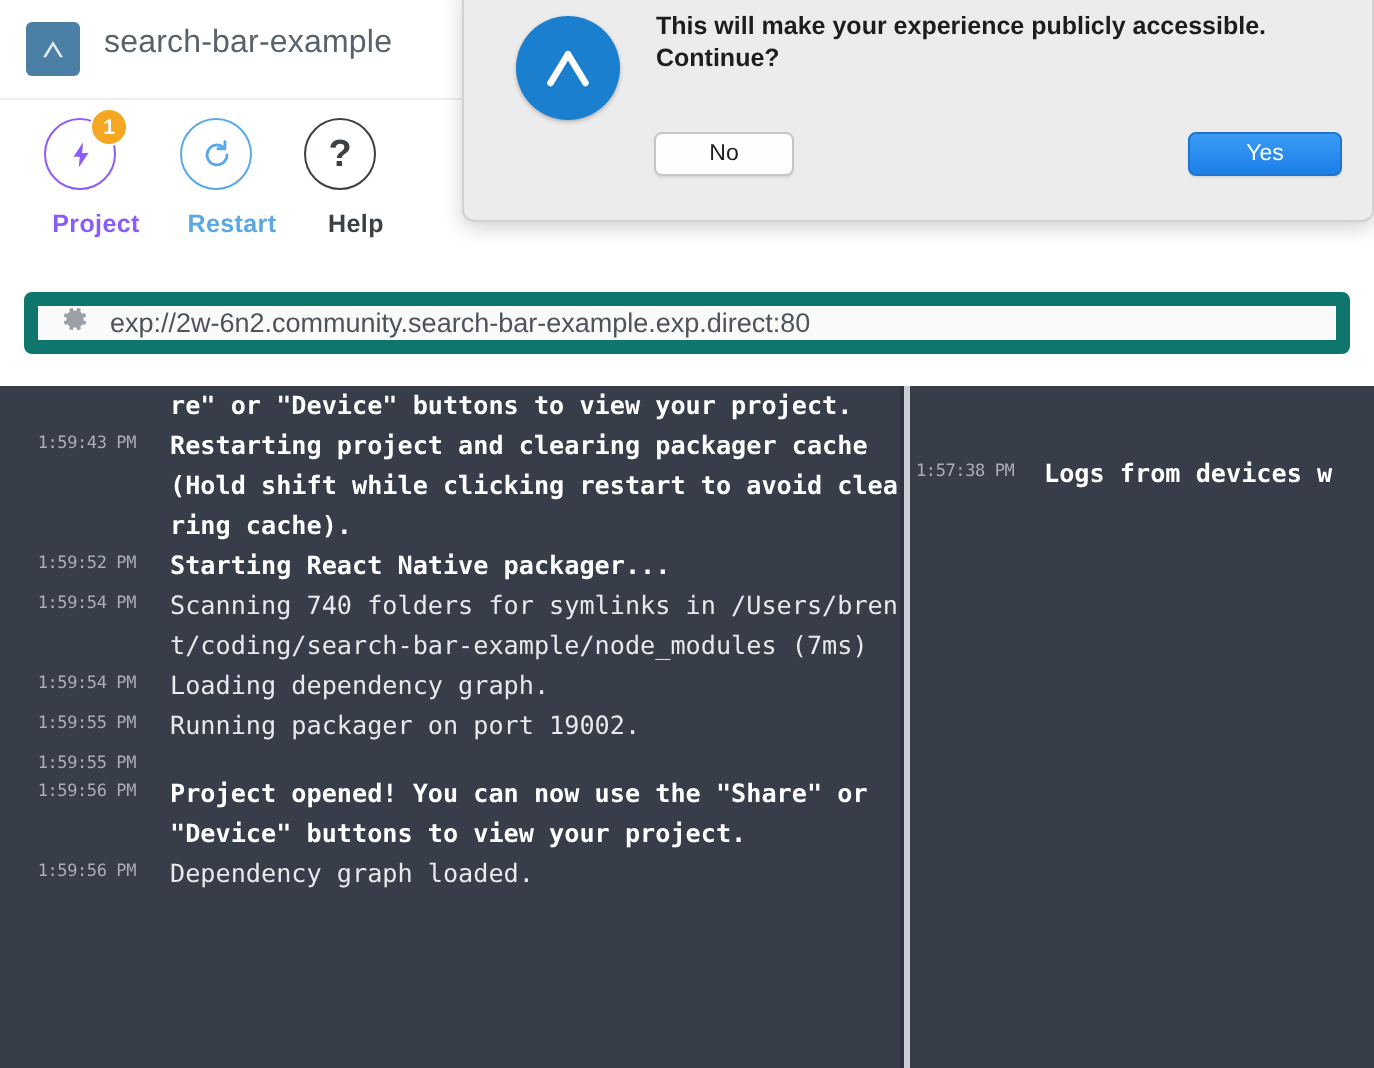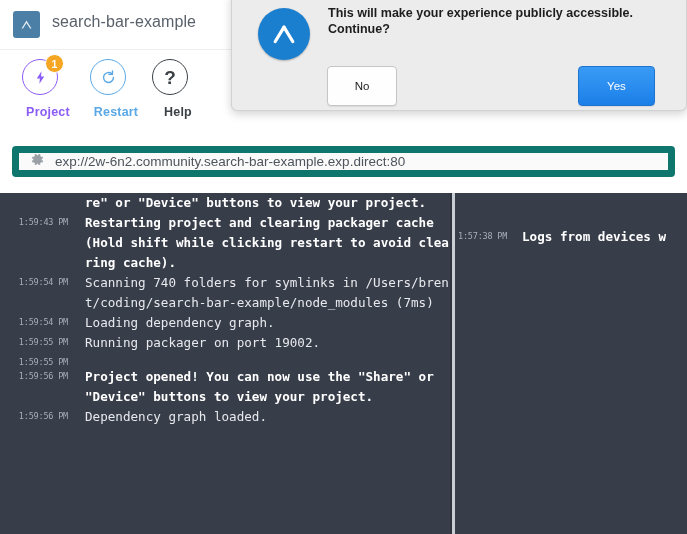--- a/index.html
+++ b/index.html
@@ -65,29 +65,29 @@
     width:52px;height:52px;border-radius:50%;background:#1b7fd0;
     display:flex;align-items:center;justify-content:center;
     box-shadow:0 1px 2px rgba(0,0,0,.25);
   }
   .dlg-text{
     position:absolute;left:96px;top:11px;width:345px;
     font-size:12.5px;font-weight:bold;color:#1d1d1d;line-height:16px;
   }
   .dlg-buttons{position:absolute;left:0;top:72px;width:456px;height:24px;}
   .btn{
-    position:absolute;height:40px;border-radius:4px;box-sizing:border-box;
+    position:absolute;height:22px;border-radius:4px;box-sizing:border-box;
     font-size:11.5px;display:flex;align-items:center;justify-content:center;
     border:1px solid #c6c6c6;background:#fefefe;color:#1d1d1d;
     box-shadow:0 1px 1px rgba(0,0,0,.08);
   }
   #btn-no{left:95px;width:70px;}
   #btn-yes-never{left:200px;width:150px;}
   #btn-yes{
-    left:346px;width:77px;color:#ffffff;border:1px solid #1f74d0;
+    left:362px;width:77px;color:#ffffff;border:1px solid #1f74d0;
     background:linear-gradient(#3a9bf5,#1b7fe8);
   }
 
   
   .logs{position:absolute;left:0;top:193px;width:687px;height:341px;background:#383d4a;}
   .panel{position:absolute;top:0;height:341px;overflow:hidden;}
   #panel-left{left:0;width:450px;}
   #panel-right{left:458px;width:229px;}
   .divider{position:absolute;left:452px;top:0;width:3px;height:341px;background:#c9cdd4;}
   .scrollgap{position:absolute;left:450px;top:0;width:2px;height:341px;background:#2f3440;}
@@ -190,20 +190,24 @@
     <div class="panel" id="panel-left">
         <div class="logrow">
           <div class="ts"></div>
           <div class="msg bold">re" or "Device" buttons to view your project.</div>
         </div>
         <div class="logrow">
           <div class="ts">1:59:43 PM</div>
           <div class="msg bold">Restarting project and clearing packager cache (Hold shift while clicking restart to avoid clearing cache).</div>
         </div>
         <div class="logrow">
+          <div class="ts">1:59:52 PM</div>
+          <div class="msg bold">Starting React Native packager...</div>
+        </div>
+        <div class="logrow">
           <div class="ts">1:59:54 PM</div>
           <div class="msg">Scanning 740 folders for symlinks in /Users/brent/coding/search-bar-example/node_modules (7ms)</div>
         </div>
         <div class="logrow">
           <div class="ts">1:59:54 PM</div>
           <div class="msg">Loading dependency graph.</div>
         </div>
         <div class="logrow">
           <div class="ts">1:59:55 PM</div>
           <div class="msg">Running packager on port 19002.</div>

